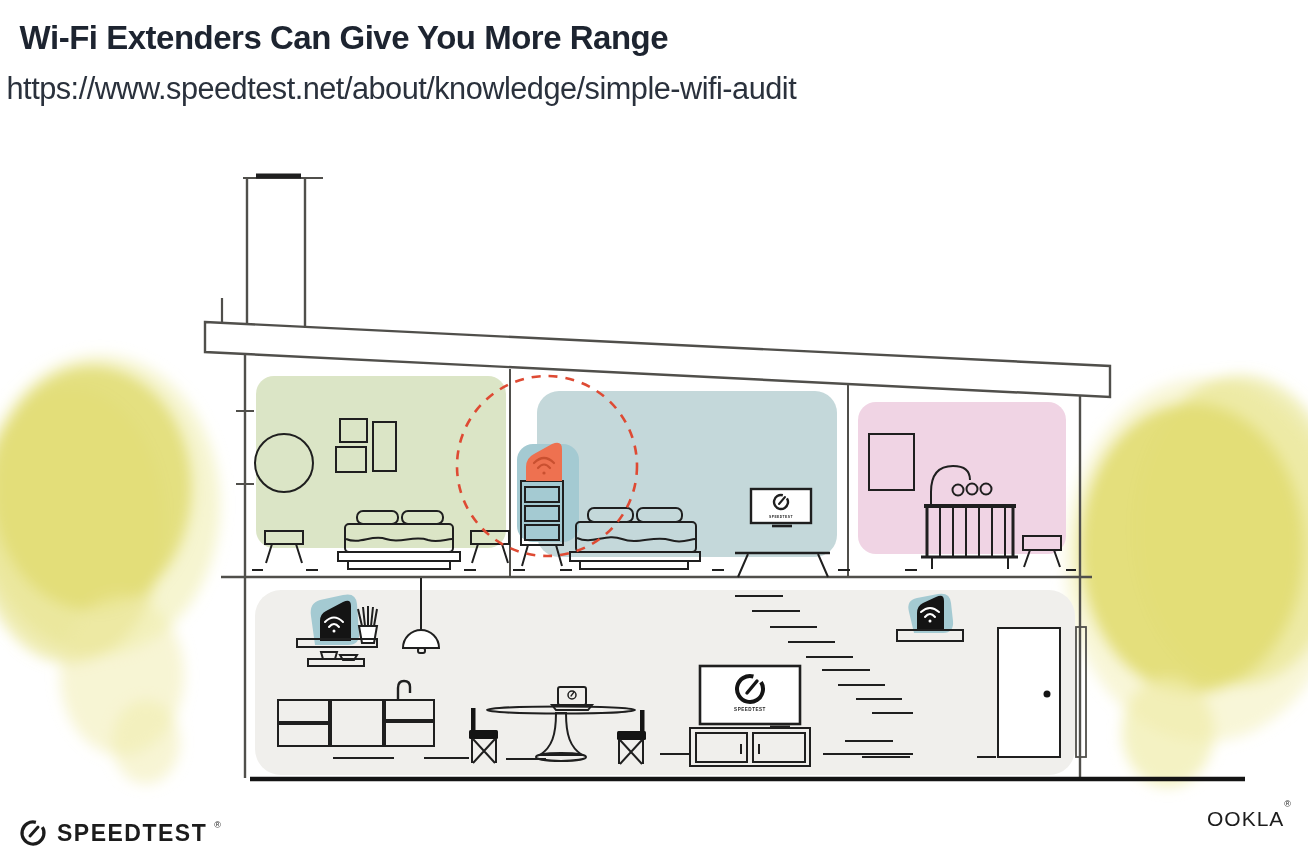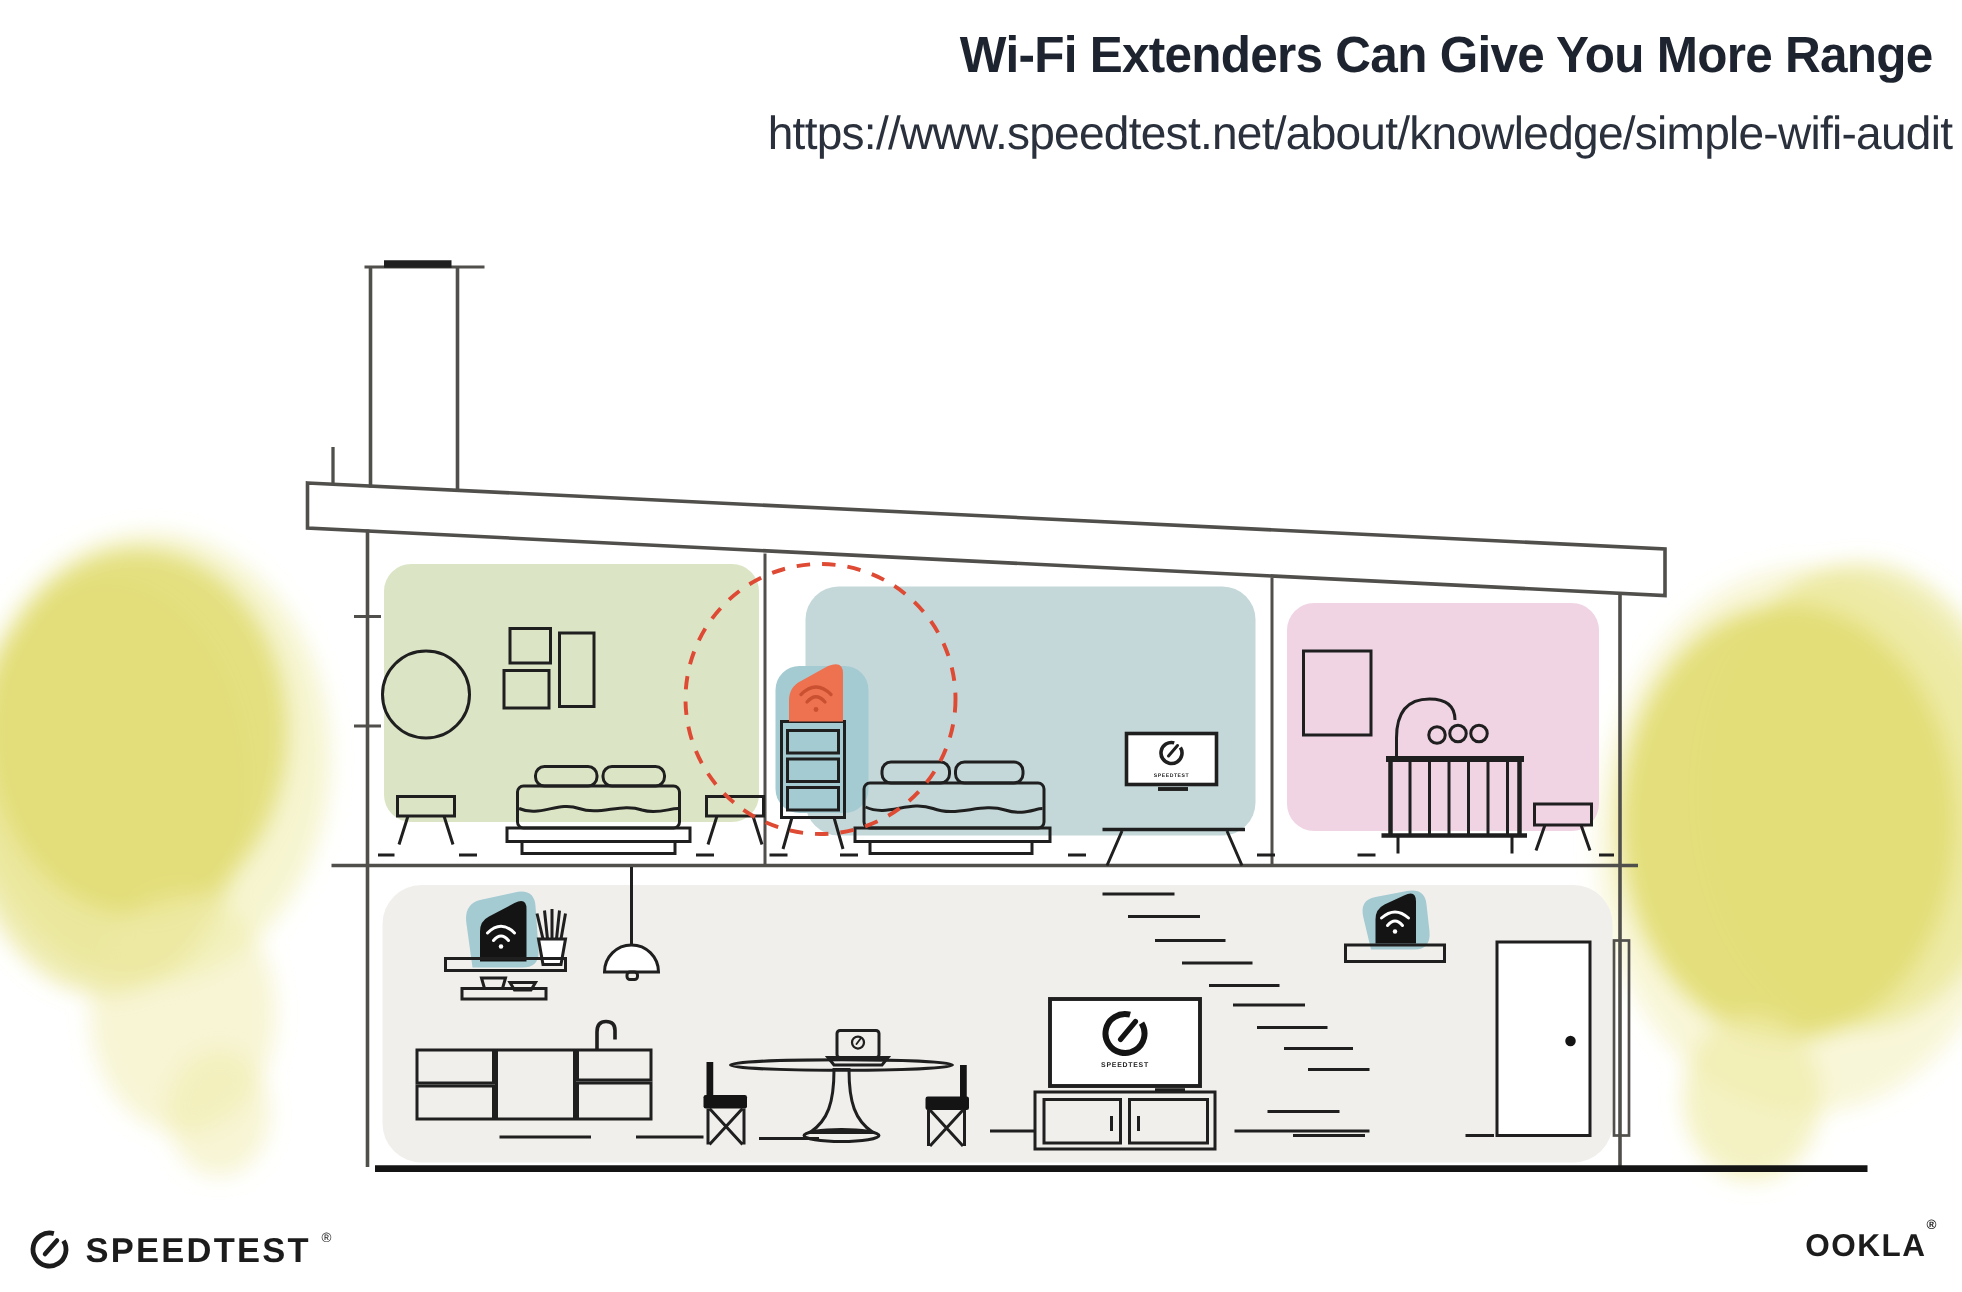--- a/index.html
+++ b/index.html
@@ -1,28 +1,28 @@
 <!DOCTYPE html>
 <html style="--canvas: #ffffff; --title_text: #1d2430; --url_text: #2a313c; --line_gray: #504f4b; --ink: #1f1f1f; --green_room: #dbe5c6; --blue_room: #c4d8da; --pink_room: #f0d4e4; --ground_floor: #f0efec; --teal_blob: #a4cad2; --extender_orange: #ee7150; --wifi_orange: #c95030; --range_red: #de4a33; --bush_yellow: #e2dd72; --bush_yellow_light: #efeca9; --device_black: #141414; --logo_black: #1c1c1c;"><head>
 <meta charset="utf-8">
 <style>
   html,body{margin:0;padding:0;background:#fff;}
   .canvas{position:relative;width:1308px;height:861px;background:var(--canvas,#fff);
           font-family:"Liberation Sans",sans-serif;overflow:hidden;}
-  .hdr{position:absolute;left:0;top:18px;width:1308px;text-align:right;}
+  .hdr{position:absolute;left:0;top:18px;width:1308px;text-align:left;}
   .hdr .title{font-weight:bold;font-size:34px;letter-spacing:-.5px;color:var(--title_text,#1d2430);
               transform:scaleX(.97);transform-origin:center;}
   .hdr .url{margin-top:14px;font-weight:normal;font-size:31px;letter-spacing:-.5px;
             color:var(--url_text,#2a313c);transform:scaleX(.99);transform-origin:center;}
   .art{position:absolute;left:0;top:0;}
   .foot{position:absolute;left:0;bottom:10px;width:1308px;height:40px;}
   .st-logo{position:absolute;left:18px;bottom:2px;display:flex;align-items:center;gap:7px;}
   .st-word{font-weight:bold;font-size:23px;letter-spacing:1.5px;color:var(--logo_black,#1c1c1c);}
   .tm{font-size:9px;vertical-align:top;position:relative;top:-8px;color:var(--logo_black,#1c1c1c);}
-  .ookla{position:absolute;right:16px;bottom:8px;font-weight:bold;font-size:21px;letter-spacing:1px;
+  .ookla{position:absolute;right:16px;bottom:20px;font-weight:normal;font-size:21px;letter-spacing:1px;
          color:var(--logo_black,#1c1c1c);}
   .furn{stroke:var(--ink,#1f1f1f);stroke-width:2;fill:none;}
   .wall{stroke:var(--line_gray,#504f4b);fill:none;}
   svg text{font-family:"Liberation Sans",sans-serif;}
 </style>
 </head>
 <body>
 
 <div class="canvas">
 

